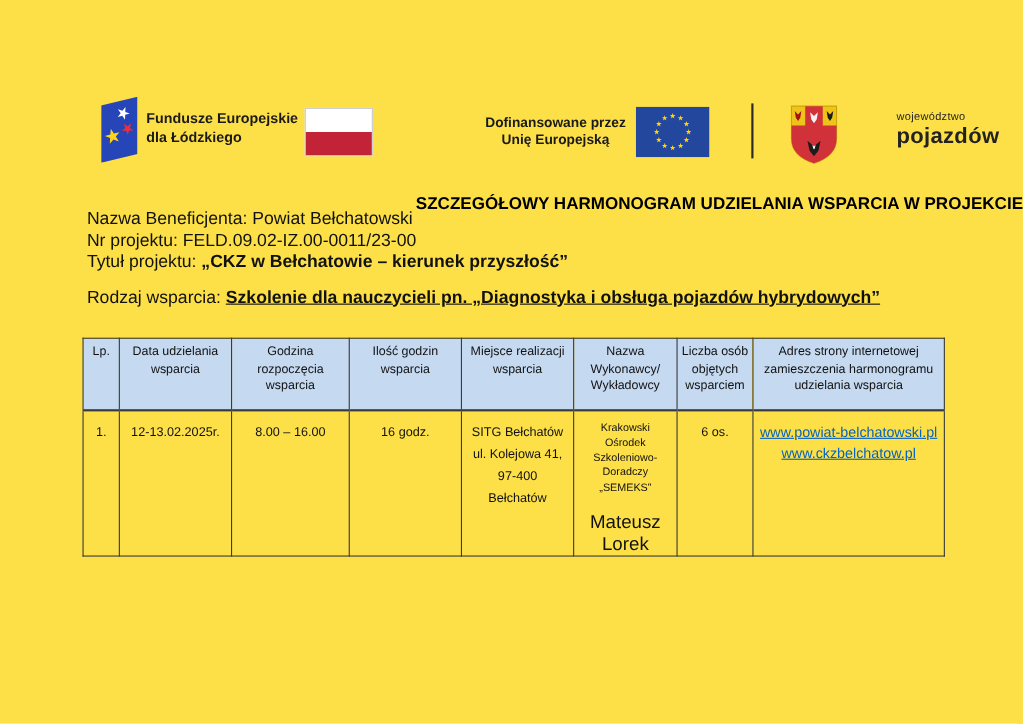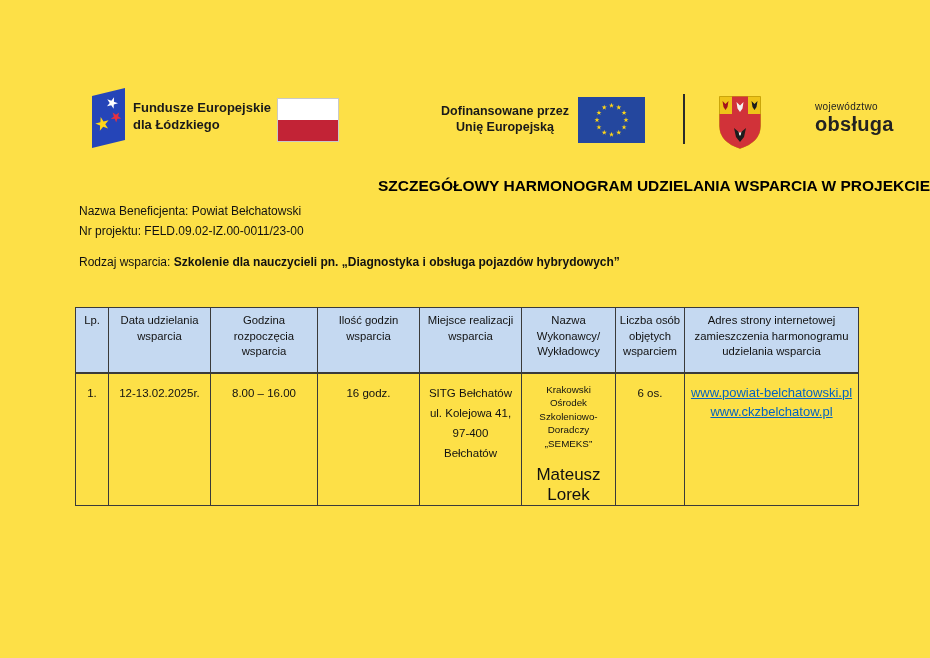--- a/index.html
+++ b/index.html
@@ -18,24 +18,24 @@
   .eu-caption{ left:438px; top:103px; width:134px; text-align:center; font-size:12.5px; font-weight:700; line-height:16px; color:#1a1a1a; }
   .eu-flag   { left:578px; top:97px; }
   .logo-divider { left:683px; top:94px; width:2px; height:50px; background:#2b2b2b; }
   .crest     { left:718px; top:95px; }
   .lodzkie-text { left:815px; top:101px; color:#222; }
   .lodzkie-text .small { display:block; font-size:10px; line-height:12px; letter-spacing:0.3px; }
   .lodzkie-text .big   { display:block; font-size:20px; line-height:22px; font-weight:700; letter-spacing:0.3px; }
 
   
   .title { left:0; right:0; top:177px; text-align:right; font-size:15.5px; font-weight:700; color:#000; }
-  .meta  { left:79px; top:202px; font-size:12px; line-height:19.5px; color:#111; }
+  .meta  { left:79px; top:190px; font-size:16px; line-height:19.5px; color:#111; }
   .meta .gap { margin-top:12px; }
   .bold  { font-weight:700; }
-  .bold-underline { font-weight:700; }
+  .bold-underline { font-weight:700; text-decoration:underline; }
 
   
   table.schedule {
     position:absolute; left:75px; top:307px; width:783px;
     border-collapse:collapse; table-layout:fixed;
   }
   table.schedule th, table.schedule td {
     border:1.5px solid #3a3a3a; box-sizing:border-box; vertical-align:top; overflow:hidden;margin-top:40px;
   }
   table.schedule th {
@@ -107,28 +107,29 @@
       <path d="M14,1.5 H30 V19 H42.5 V31 Q42.5,47 22,53.5 Q1.5,47 1.5,31 V19 H14 Z" fill="#d13239"></path>
       <path d="M4.5,6 l3,3 3,-3 -1,6 -2,3 -2,-3 Z" fill="#a3121b"></path>
       <path d="M33.5,6 l3,3 3,-3 -1,6 -2,3 -2,-3 Z" fill="#1c1c1c"></path>
       <path d="M18.5,7 l3.5,3.5 3.5,-3.5 -1,6.5 -2.5,3.5 -2.5,-3.5 Z" fill="#f2f2f2"></path>
       <path d="M16,33 l6,5 6,-5 -2,9 -4,5 -4,-5 Z" fill="#1c1c1c"></path>
       <path d="M20.6,36.5 l1.4,1.4 1.4,-1.4 -0.5,3 -0.9,1.4 -0.9,-1.4 Z" fill="#f2f2f2"></path>
     </svg>
   </div>
   <div class="abs lodzkie-text">
     <span class="small">województwo</span>
-    <span class="big">obsługa</span>
+    <span class="big">pojazdów</span>
   </div>
 
   <div class="abs title">SZCZEGÓŁOWY HARMONOGRAM UDZIELANIA WSPARCIA W PROJEKCIE</div>
 
   <div class="abs meta">
     <div>Nazwa Beneficjenta: Powiat Bełchatowski</div>
     <div>Nr projektu: FELD.09.02-IZ.00-0011/23-00</div>
+    <div><span>Tytuł projektu: </span><span class="bold">„CKZ w Bełchatowie – kierunek przyszłość”</span></div>
     <div class="gap"><span>Rodzaj wsparcia: </span><span class="bold-underline">Szkolenie dla nauczycieli pn. „Diagnostyka i obsługa pojazdów hybrydowych”</span></div>
   </div>
 
   <table class="schedule">
     <colgroup>
       <col style="width:33px">
         <col style="width:102px">
         <col style="width:107px">
         <col style="width:102px">
       <col style="width:102px">

